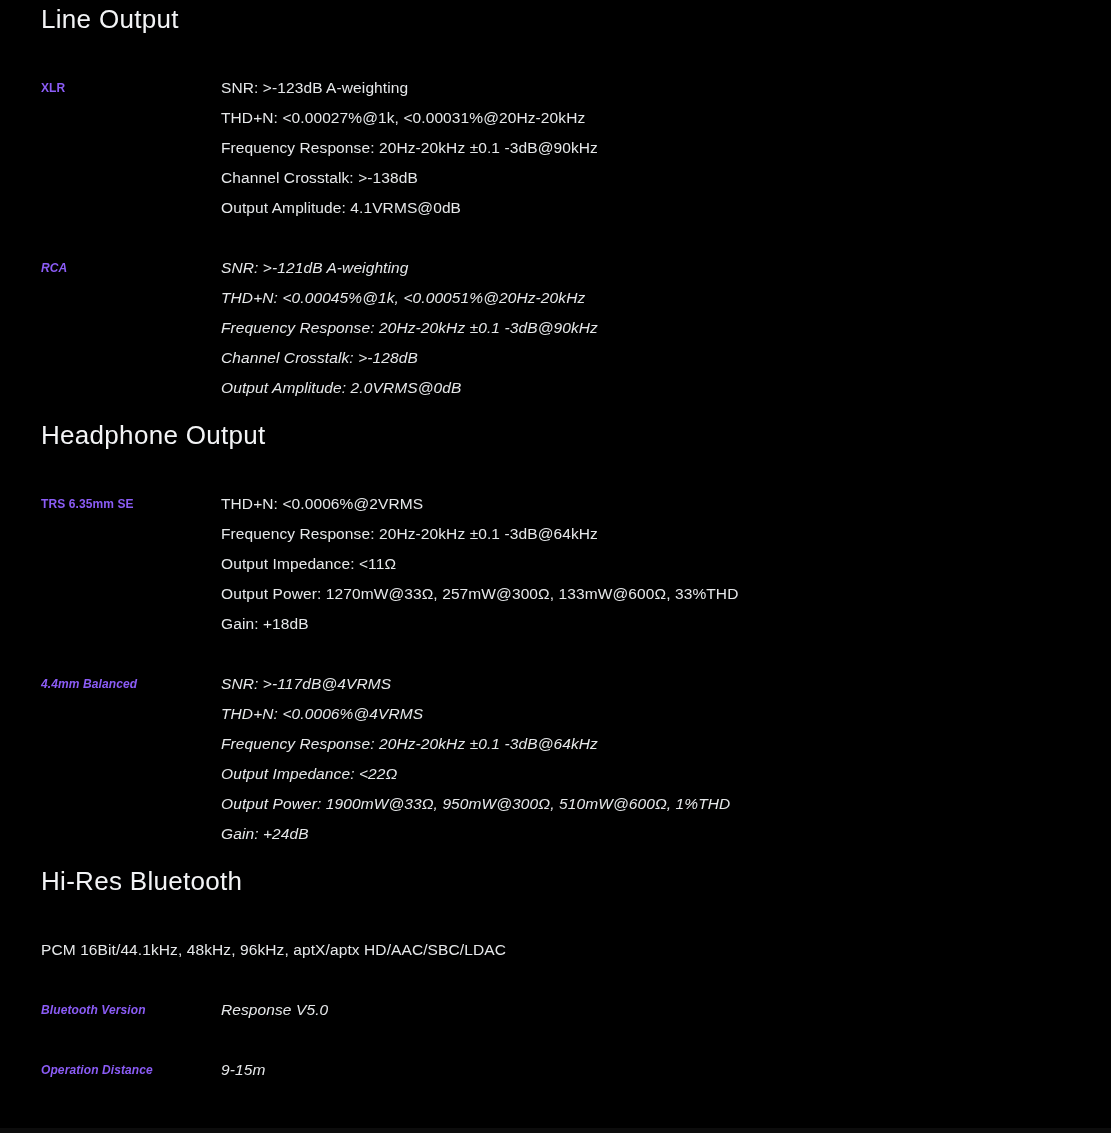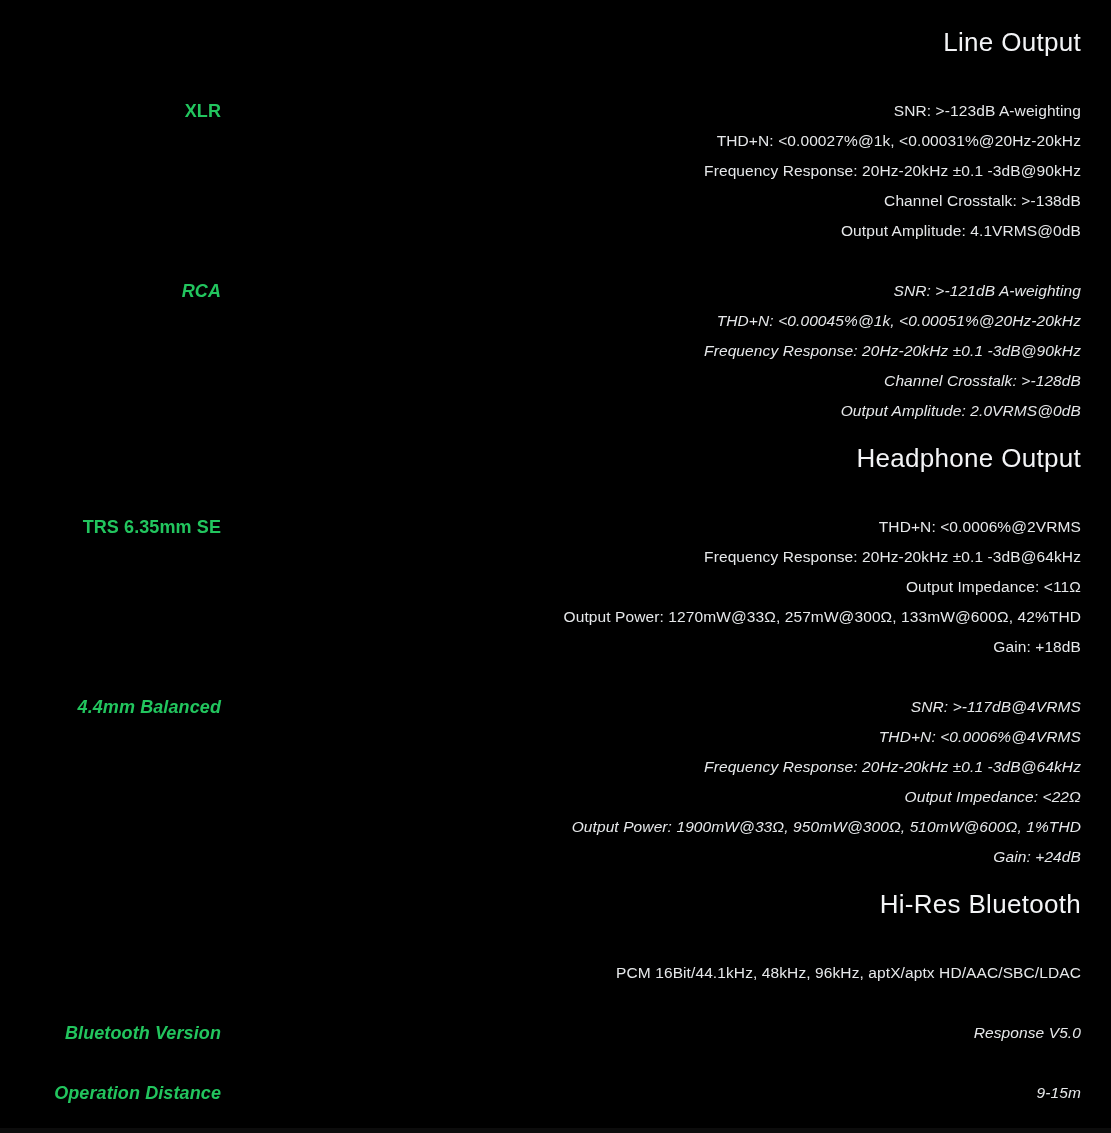--- a/index.html
+++ b/index.html
@@ -9,22 +9,21 @@
   }
   body {
     width: 1111px;
     height: 1133px;
     overflow: hidden;
     position: relative;
     font-family: "Liberation Sans", sans-serif;
     color: #e9ebed;
   }
   main[data-name="spec-page"] {
-    padding: 25px 30px 0 41px;
-    text-align: right;
+    padding: 2px 30px 0 41px;
   }
   section[data-name="spec-section"] {
     display: flow-root;
   }
   section + section {
     margin-top: 15px;
   }
   h2.section-title {
     margin: 0 0 37px 0;
     font-size: 26px;
@@ -37,25 +36,25 @@
     display: flex;
     align-items: flex-start;
   }
   .spec-group + .spec-group {
     margin-top: 30px;
     font-style: italic;
   }
   .spec-label {
     flex: 0 0 180px;
     width: 180px;
-    font-size: 18px;
+    font-size: 12px;
     line-height: 30px;
     font-weight: 700;
     letter-spacing: 0.1px;
-    color: #22c55e;
+    color: #8b5cf6;
   }
   .spec-values {
     flex: 1 1 auto;
   }
   .spec-line {
     font-size: 15.5px;
     line-height: 30px;
     font-weight: 400;
     letter-spacing: 0.1px;
     color: #e6e8ea;
@@ -98,21 +97,21 @@
       </div>
     </section>
     <section data-name="spec-section">
       <h2 data-name="section-title" class="section-title">Headphone Output</h2>
       <div data-name="spec-group" class="spec-group">
         <div data-name="spec-label" class="spec-label">TRS 6.35mm SE</div>
         <div data-name="spec-values" class="spec-values">
           <div data-name="spec-line" class="spec-line">THD+N: &lt;0.0006%@2VRMS</div>
           <div data-name="spec-line" class="spec-line">Frequency Response: 20Hz-20kHz ±0.1 -3dB@64kHz</div>
           <div data-name="spec-line" class="spec-line">Output Impedance: &lt;11Ω</div>
-          <div data-name="spec-line" class="spec-line">Output Power: 1270mW@33Ω, 257mW@300Ω, 133mW@600Ω, 42%THD</div>
+          <div data-name="spec-line" class="spec-line">Output Power: 1270mW@33Ω, 257mW@300Ω, 133mW@600Ω, 33%THD</div>
           <div data-name="spec-line" class="spec-line">Gain: +18dB</div>
         </div>
       </div>
       <div data-name="spec-group" class="spec-group">
         <div data-name="spec-label" class="spec-label">4.4mm Balanced</div>
         <div data-name="spec-values" class="spec-values">
           <div data-name="spec-line" class="spec-line">SNR: &gt;-117dB@4VRMS</div>
           <div data-name="spec-line" class="spec-line">THD+N: &lt;0.0006%@4VRMS</div>
           <div data-name="spec-line" class="spec-line">Frequency Response: 20Hz-20kHz ±0.1 -3dB@64kHz</div>
           <div data-name="spec-line" class="spec-line">Output Impedance: &lt;22Ω</div>

